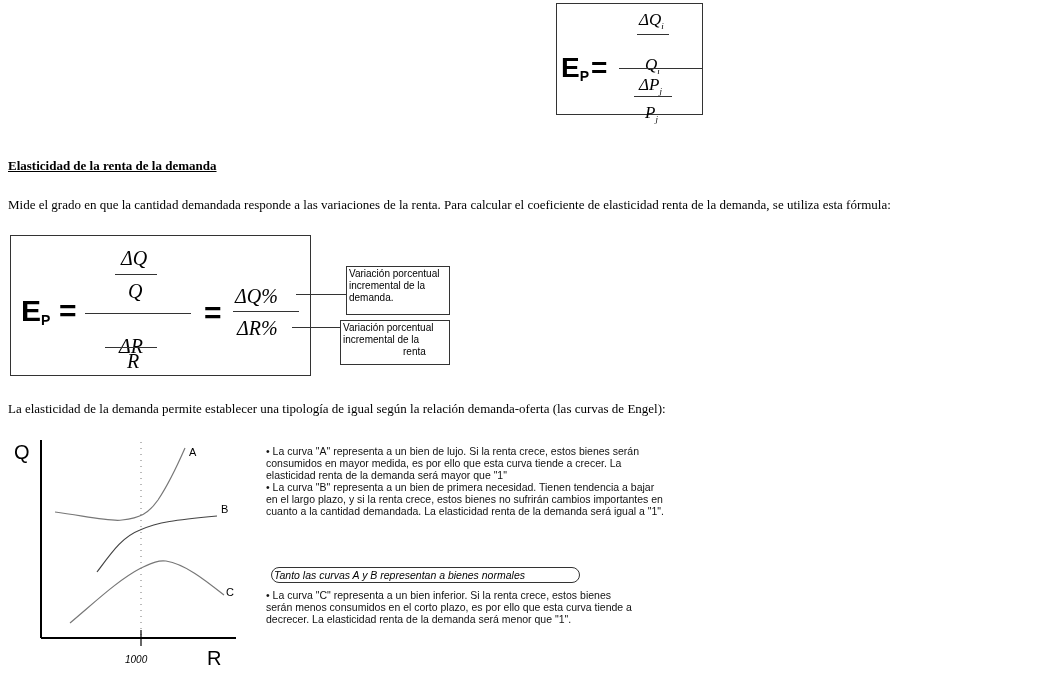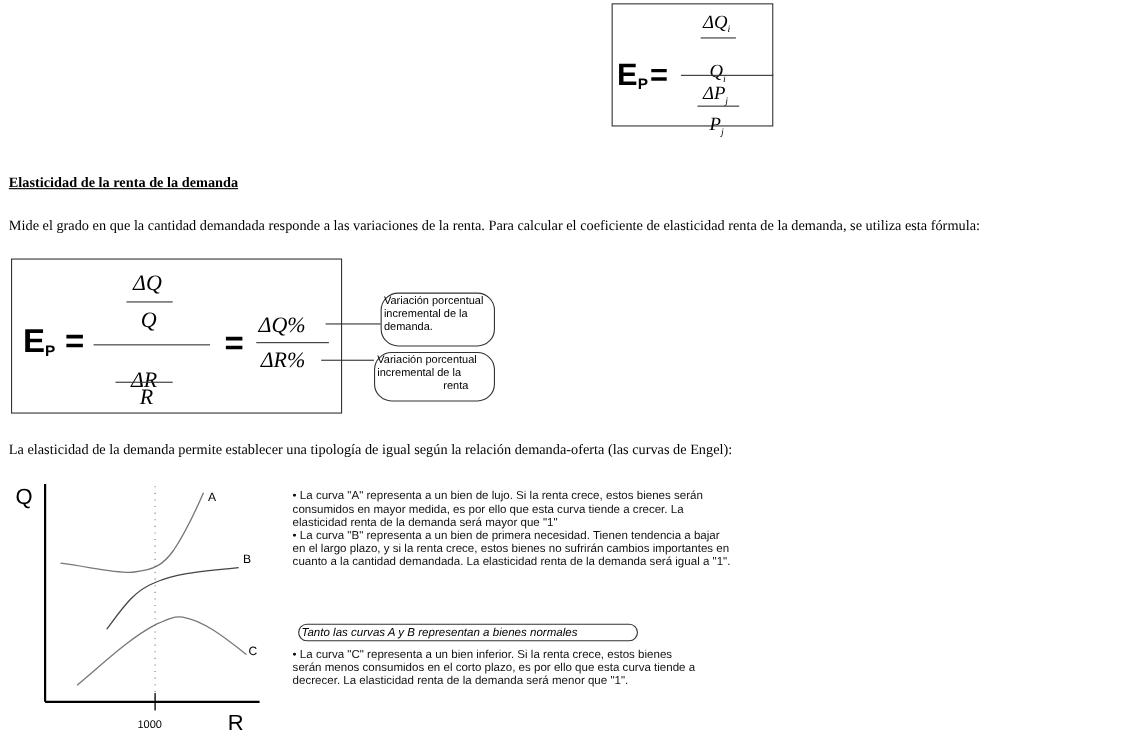--- a/index.html
+++ b/index.html
@@ -71,21 +71,21 @@
 
     
     .formula-main {
       left: 10px; top: 235px; width: 301px; height: 141px;
       border: 1px solid #333;
       box-sizing: border-box;
     }
     .bubble {
       position: absolute;
       border: 1px solid #333;
-      border-radius: 16px;
+      border-radius: 0;
       font-family: "Liberation Sans", sans-serif;
       font-size: 10px;
       line-height: 12px;
       padding: 1px 2px;
       box-sizing: border-box;
       background: #fff;
     }
     .bubble span { display: block; }
 
     
@@ -183,21 +183,21 @@
   <span>Variación porcentual</span>
   <span>incremental de la</span>
   <span style="padding-left:60px;">renta</span>
 </div>
 
 <div class="abs para" style="left:8px; top:401px;">La elasticidad de la demanda permite establecer una tipología de igual según la relación demanda-oferta (las curvas de Engel):</div>
 
 <div class="abs graph">
   <div class="axis-label" style="left:14px; top:12px;">Q</div>
   <div class="axis-label" style="left:207px; top:218px;">R</div>
-  <div class="tick-label" style="left:125px; top:225px;">1000</div>
+  <div class="tick-label" style="left:125px; top:225px;font-style:italic;">1000</div>
   <div class="curve-label" style="left:189px; top:17px;">A</div>
   <div class="curve-label" style="left:221px; top:74px;">B</div>
   <div class="curve-label" style="left:226px; top:157px;">C</div>
   <svg width="250" height="246" style="position:absolute; left:0; top:0;">
 
     <line x1="41" y1="10" x2="41" y2="208" stroke="#000" stroke-width="2"></line>
     <line x1="41" y1="208" x2="236" y2="208" stroke="#000" stroke-width="2"></line>
 
     <line x1="141" y1="12" x2="141" y2="208" stroke="#777" stroke-width="1" stroke-dasharray="1,5"></line>
     <line x1="141" y1="200" x2="141" y2="216" stroke="#000" stroke-width="1.2"></line>

